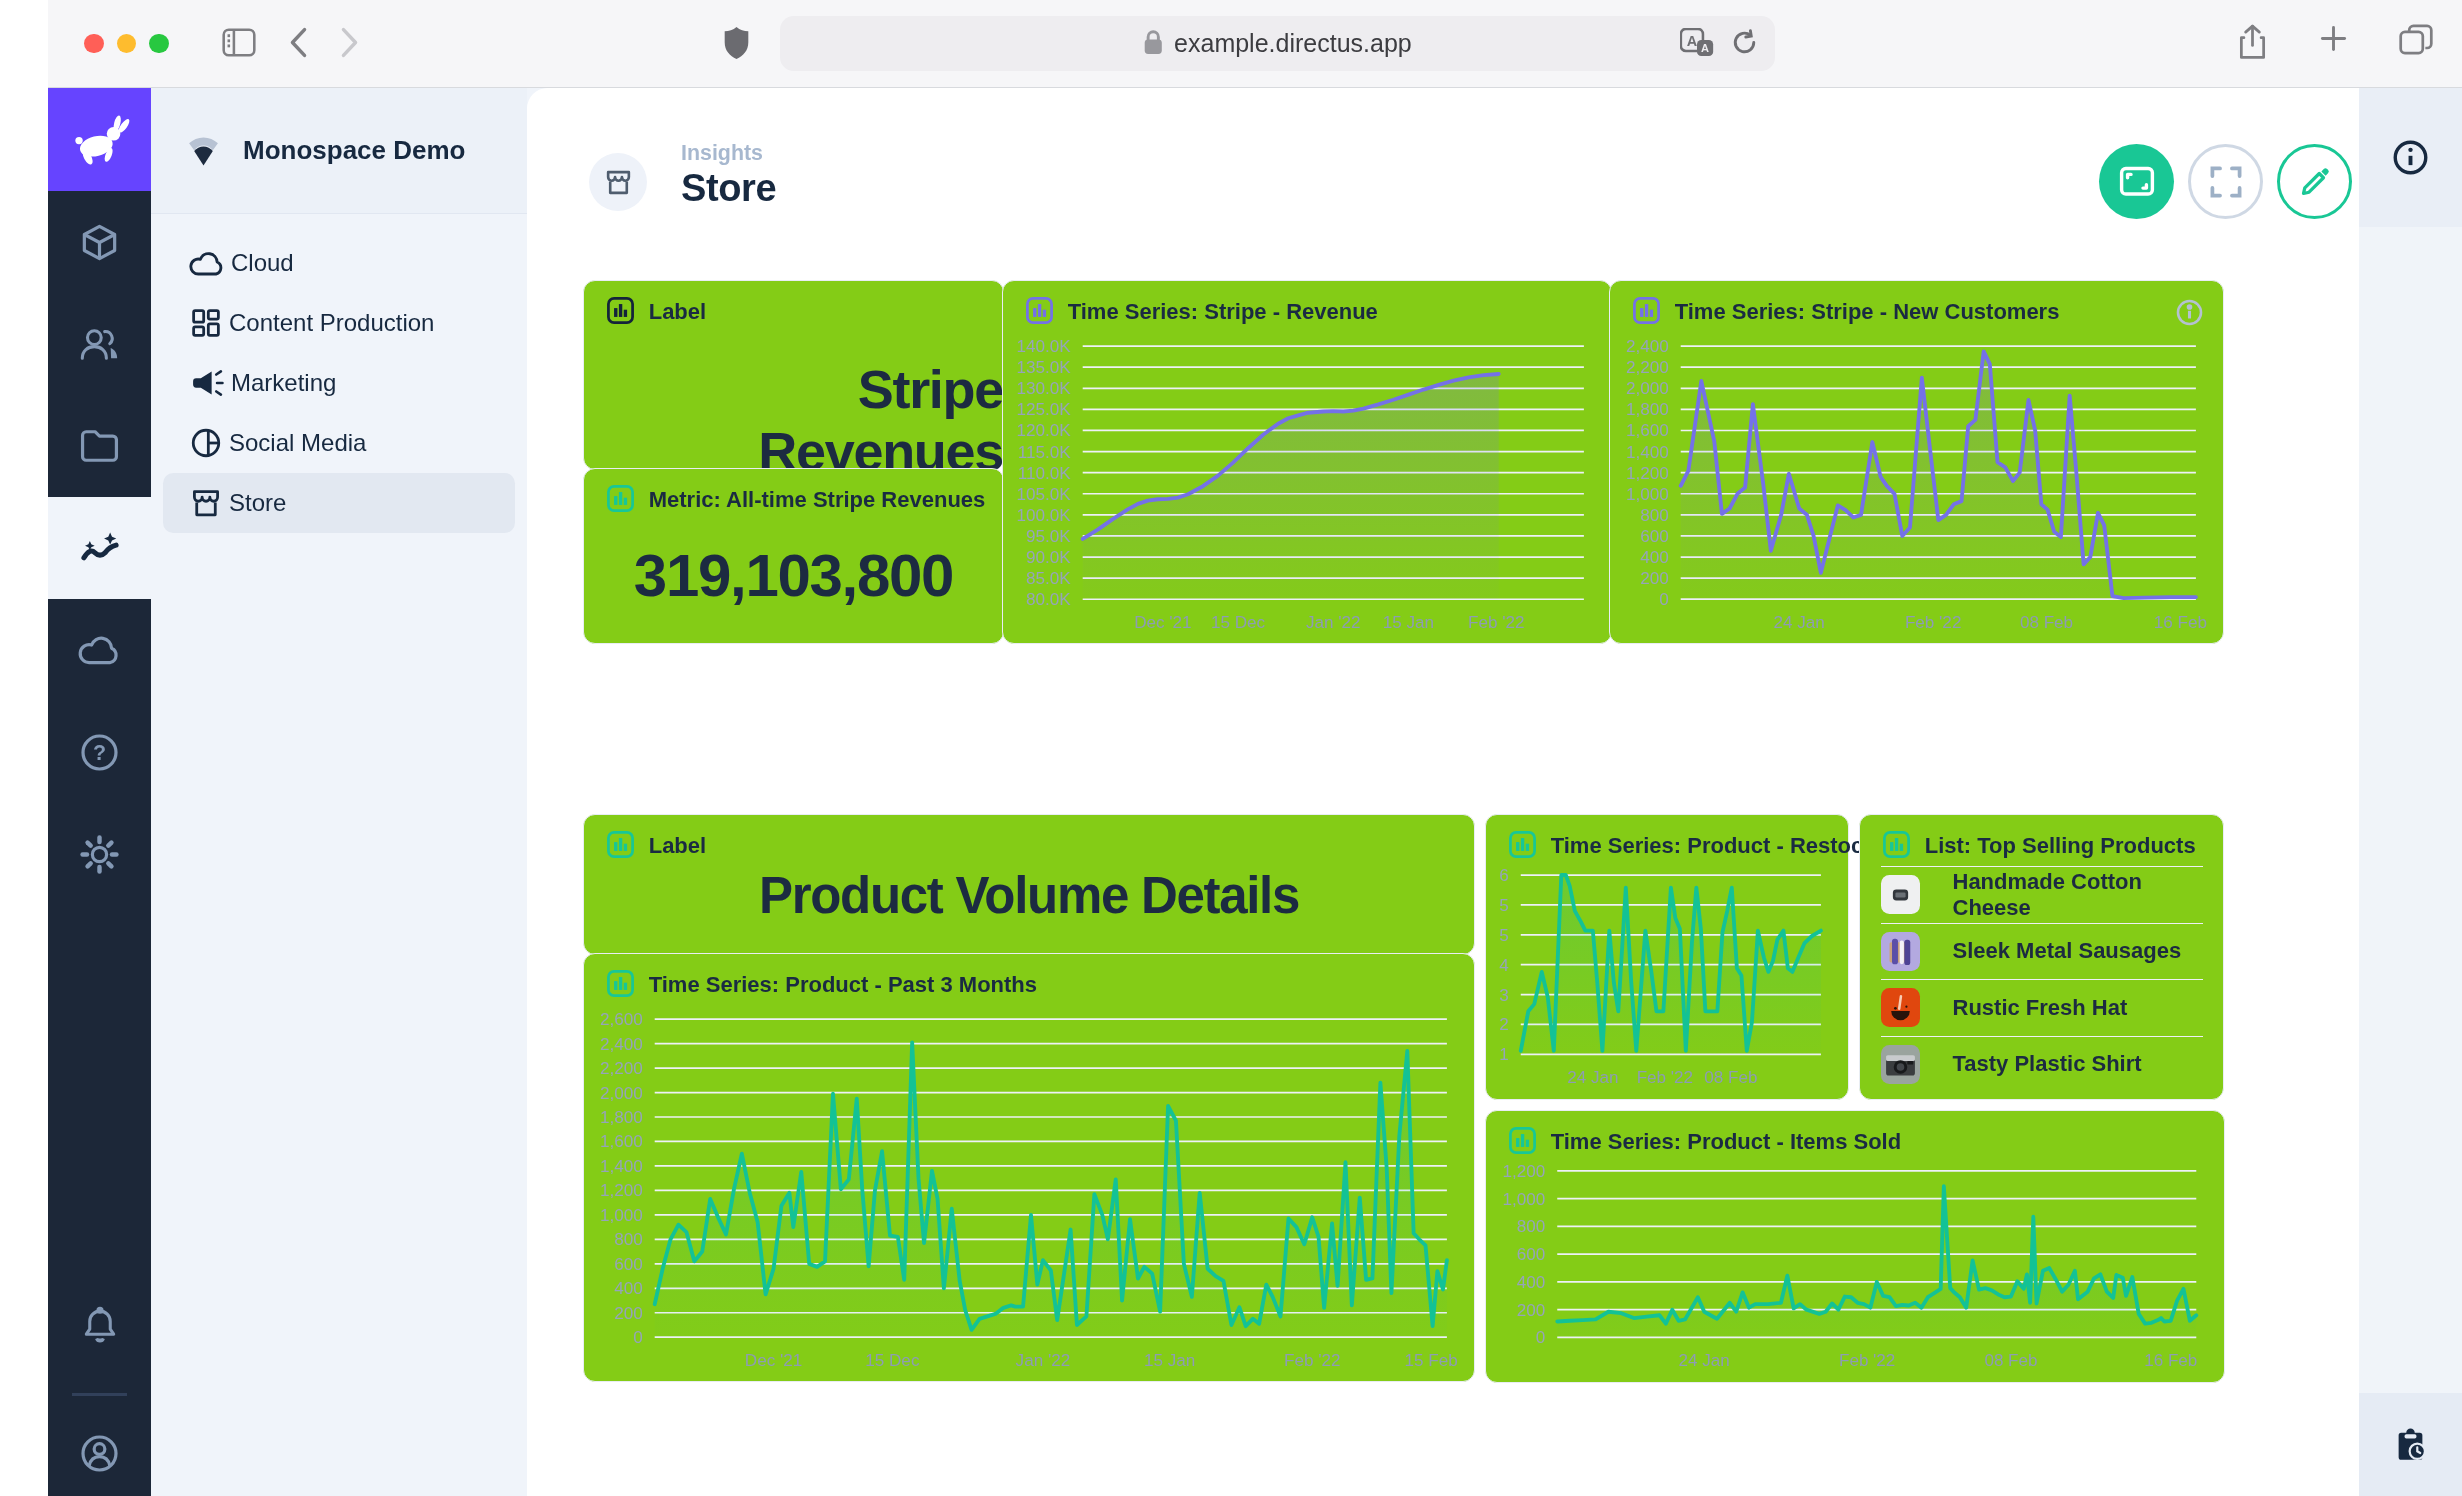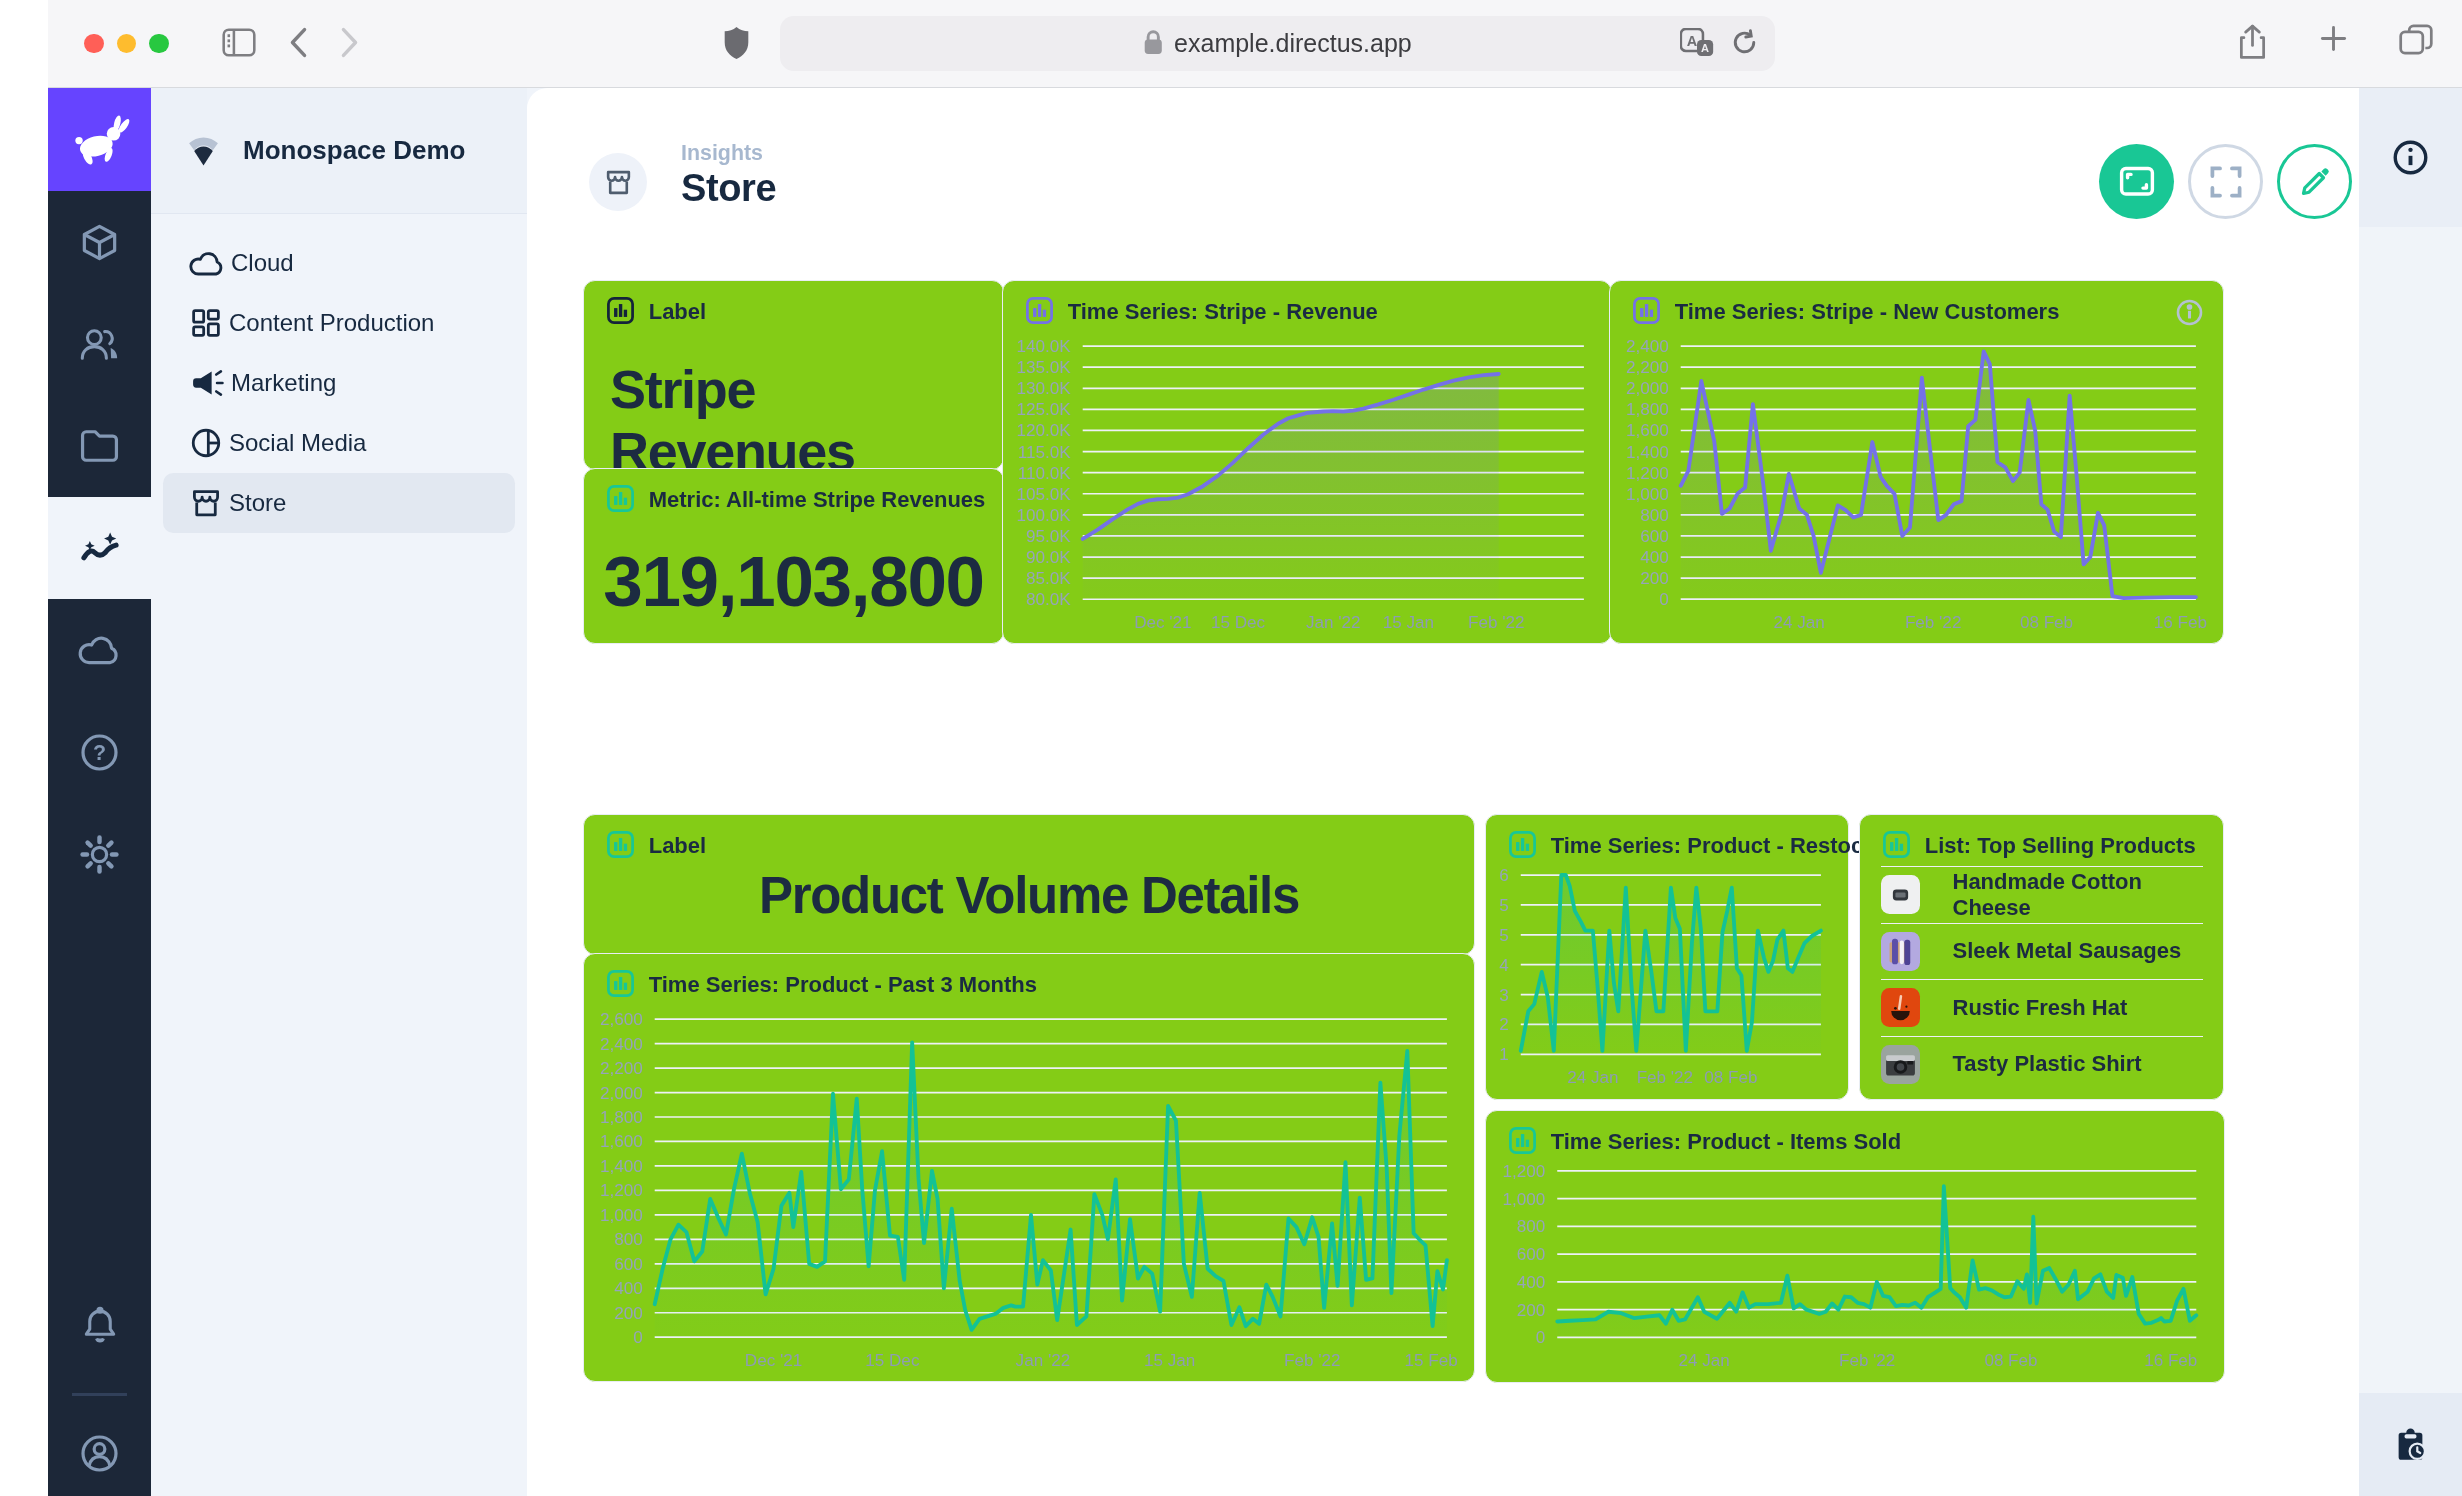--- a/index.html
+++ b/index.html
@@ -60,24 +60,24 @@
   .hdr-btn.fill-green { background:#19c795; color:#fff; }
   .hdr-btn.outline-gray { background:#fff; border:3.4px solid #cfd8e4; color:#9db0c6; }
   .hdr-btn.outline-green { background:#fff; border:3.4px solid #19c795; color:#19c795; }
 
   
   .panel { position:absolute; background:#84cc16; border:1.7px solid #e8edf3; border-radius:12px; }
   .panel-head { position:absolute; left:22px; top:15.4px; display:flex; align-items:center; gap:13.7px; }
   .panel-title { font-size:22px; font-weight:700; color:#1a2b42; white-space:nowrap; }
   .p-icon.dark{color:#14243a}.p-icon.green{color:#17c797}.p-icon.purple{color:#7471e8}
   .panel-info { position:absolute; right:19px; top:17px; color:#b4c1d1; }
-  .display-text { font-weight:800; color:#1c2b41; letter-spacing:-1.3px; }
+  .display-text { font-weight:800; color:#1c2b41; letter-spacing:-1.3px;text-align:right; }
   .label-left { position:absolute; left:26px; top:77px; font-size:54px; }
   .label-center { position:absolute; left:0; right:0; top:51px; text-align:center; font-size:51px; }
-  .metric-value { position:absolute; left:0; right:0; top:72px; text-align:center; font-size:71px; }
+  .metric-value { position:absolute; left:0; right:0; top:72px; text-align:center; font-size:60px; }
   .panel-chart { position:absolute; left:6.8px; right:8.5px; top:53px; bottom:5.1px; }
 
   
   .list-rows { position:absolute; left:20.5px; right:20.5px; top:51px; bottom:6.8px; display:flex; flex-direction:column; }
   .list-row { flex:1; display:flex; align-items:center; gap:19px; border-top:1.7px solid #edf0f5; cursor:pointer; }
   .thumb { width:39px; height:39px; border-radius:8.5px; flex:0 0 auto; display:flex; align-items:center; justify-content:center; overflow:hidden; }
   .list-label { font-size:22px; font-weight:700; color:#1c2b41;margin-left:14px; }
 </style>
 </head>
 <body>

